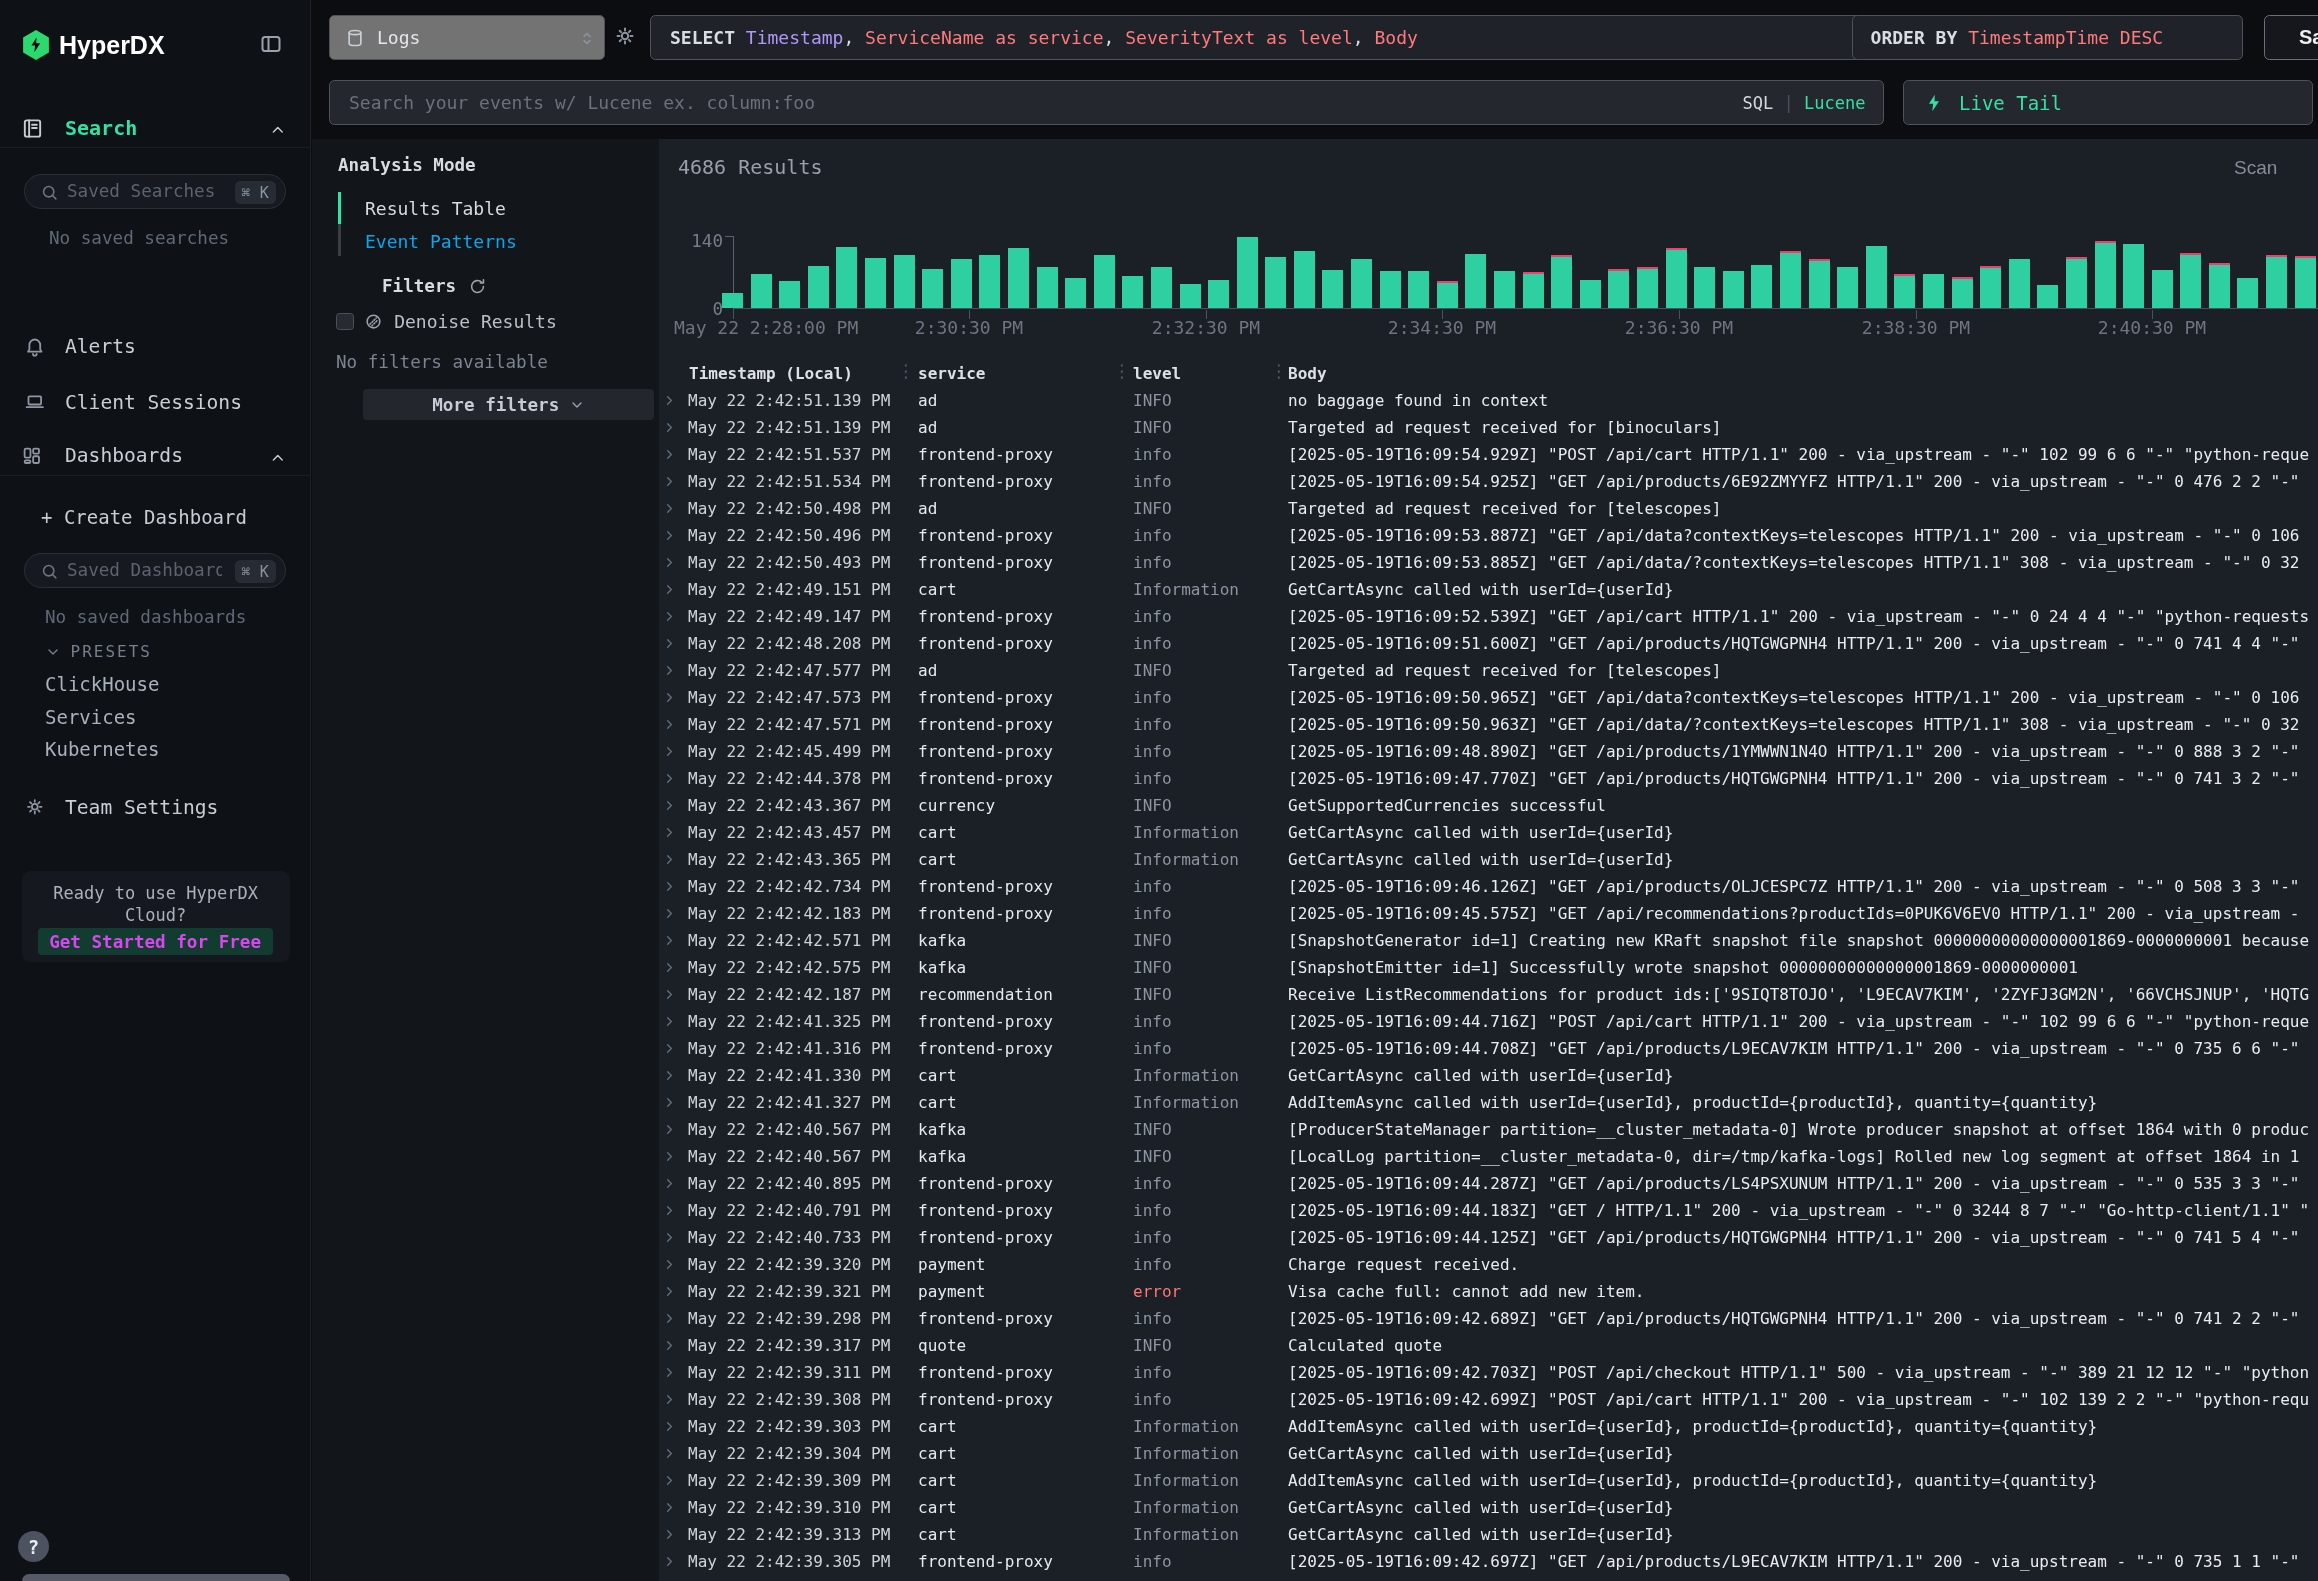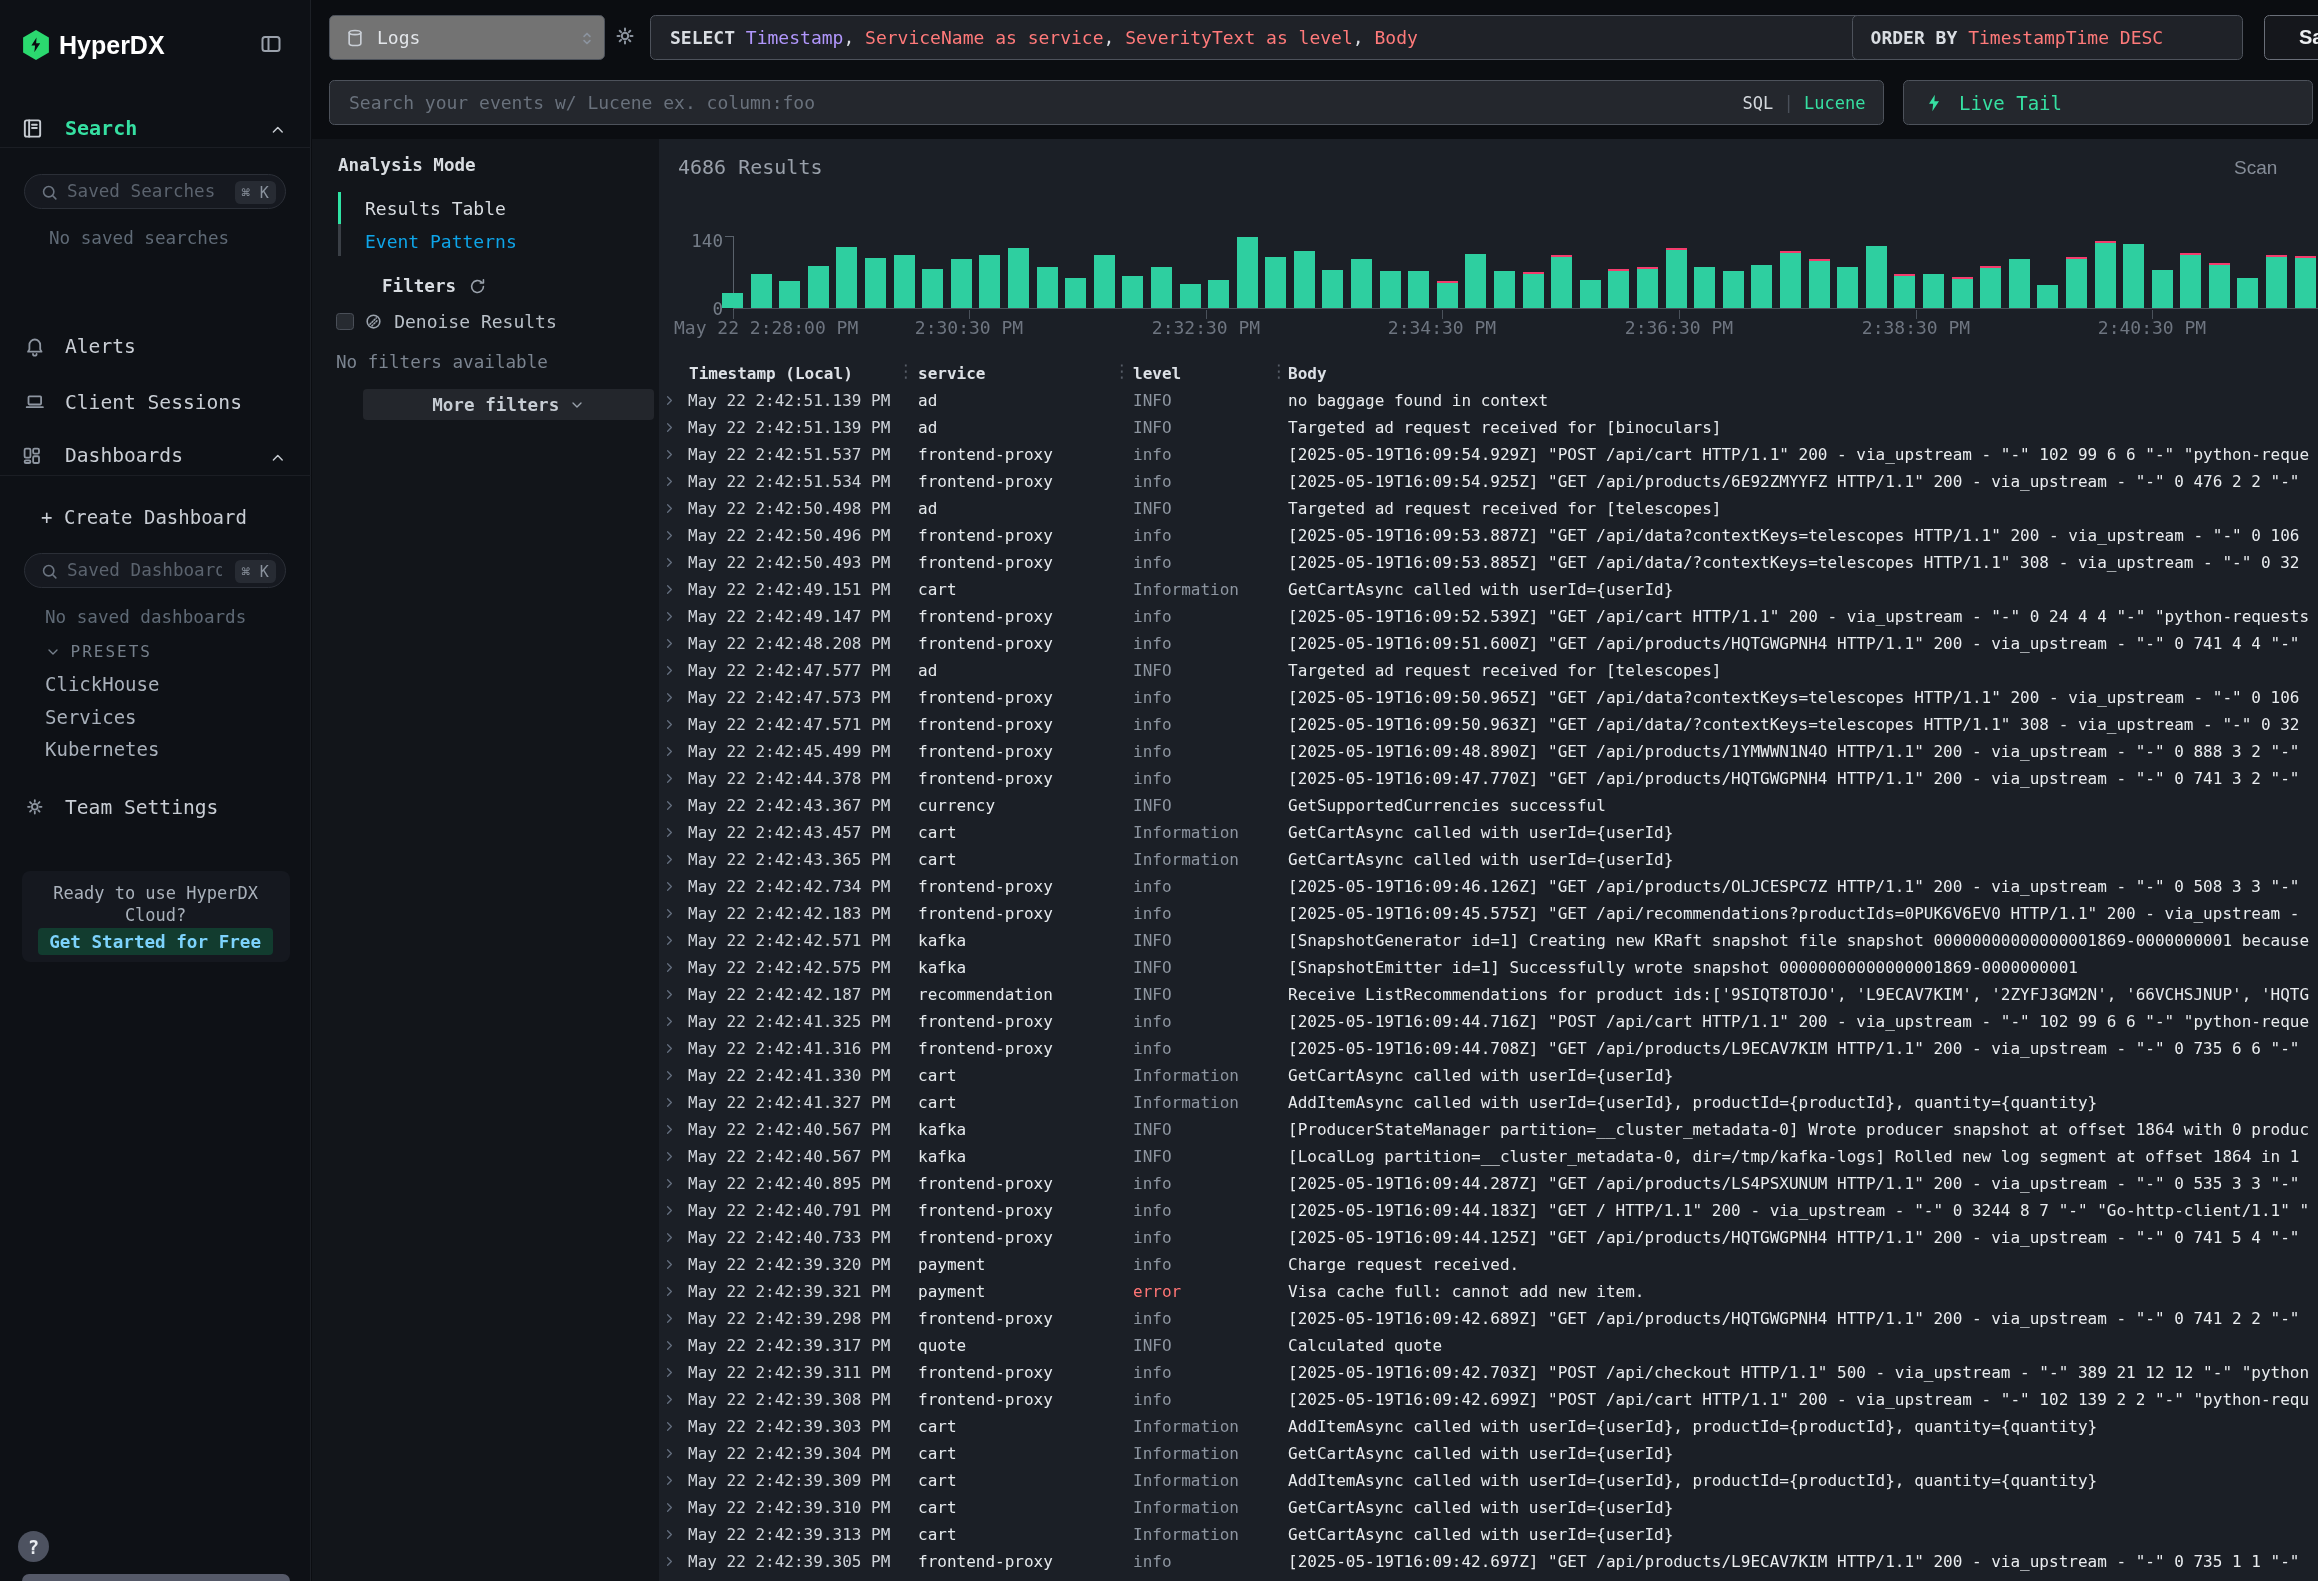--- a/index.html
+++ b/index.html
@@ -32,21 +32,21 @@
   .nav-item{ left:0; width:311px; height:54px; }
   .nav-item .ic-slot{ position:absolute; left:24px; top:17px; color:#8e96a1; }
   .nav-item .lbl{ position:absolute; left:65px; top:17px; font-size:19.6px; color:#c9ced5; }
   .preset-item{ left:45px; font-size:19px; color:#a9b1bb; }
   .presets-head{ left:45px; color:#76808c; font-size:16px; letter-spacing:2px; }
   .presets-head .chev{ display:inline-block; vertical-align:-2.7px; margin-right:9.5px; color:#76808c; }
   .cloud-card{ left:21.6px; top:871px; width:268px; height:91px; background:#15181f; border-radius:8px; }
   .cloud-card .l1{ position:absolute; top:12px; width:100%; text-align:center; font-size:17px; color:#a9b1bb; }
   .cloud-card .l2{ position:absolute; top:34px; width:100%; text-align:center; font-size:17px; color:#a9b1bb; }
   .cta{ position:absolute; left:16px; top:57px; width:235px; height:27px; background:#123c2f; border:none; border-radius:4px;
-        color:#7dd3fc; font-family:"DejaVu Sans Mono",monospace; font-weight:bold; font-size:17.6px; cursor:pointer; }
+        color:#d946ef; font-family:"DejaVu Sans Mono",monospace; font-weight:bold; font-size:17.6px; cursor:pointer; }
   .help-btn{ left:18px; top:1531px; width:31px; height:31px; border-radius:50%; background:#4d5260; border:none;
              color:#e8ebf0; font-size:19px; font-weight:bold; font-family:"DejaVu Sans Mono",monospace; }
   .toast-sliver{ left:22px; top:1574px; width:268px; height:7.4px; background:#555968; border-radius:8px 8px 0 0; }
 
   
   .topbar{ left:312px; top:0; width:2006px; height:139px; background:#0b0d11; }
   .field{ border:1.4px solid #4d525b; border-radius:5.4px; background:#24272d; }
   .logs-select{ left:17px; top:15px; width:276px; height:45px; background:#737373; display:flex; align-items:center; cursor:pointer; }
   .logs-select .db{ margin-left:15px; color:#c9ced5; }
   .logs-select .lbl{ margin-left:12px; font-size:18px; color:#e3e6ea; }

